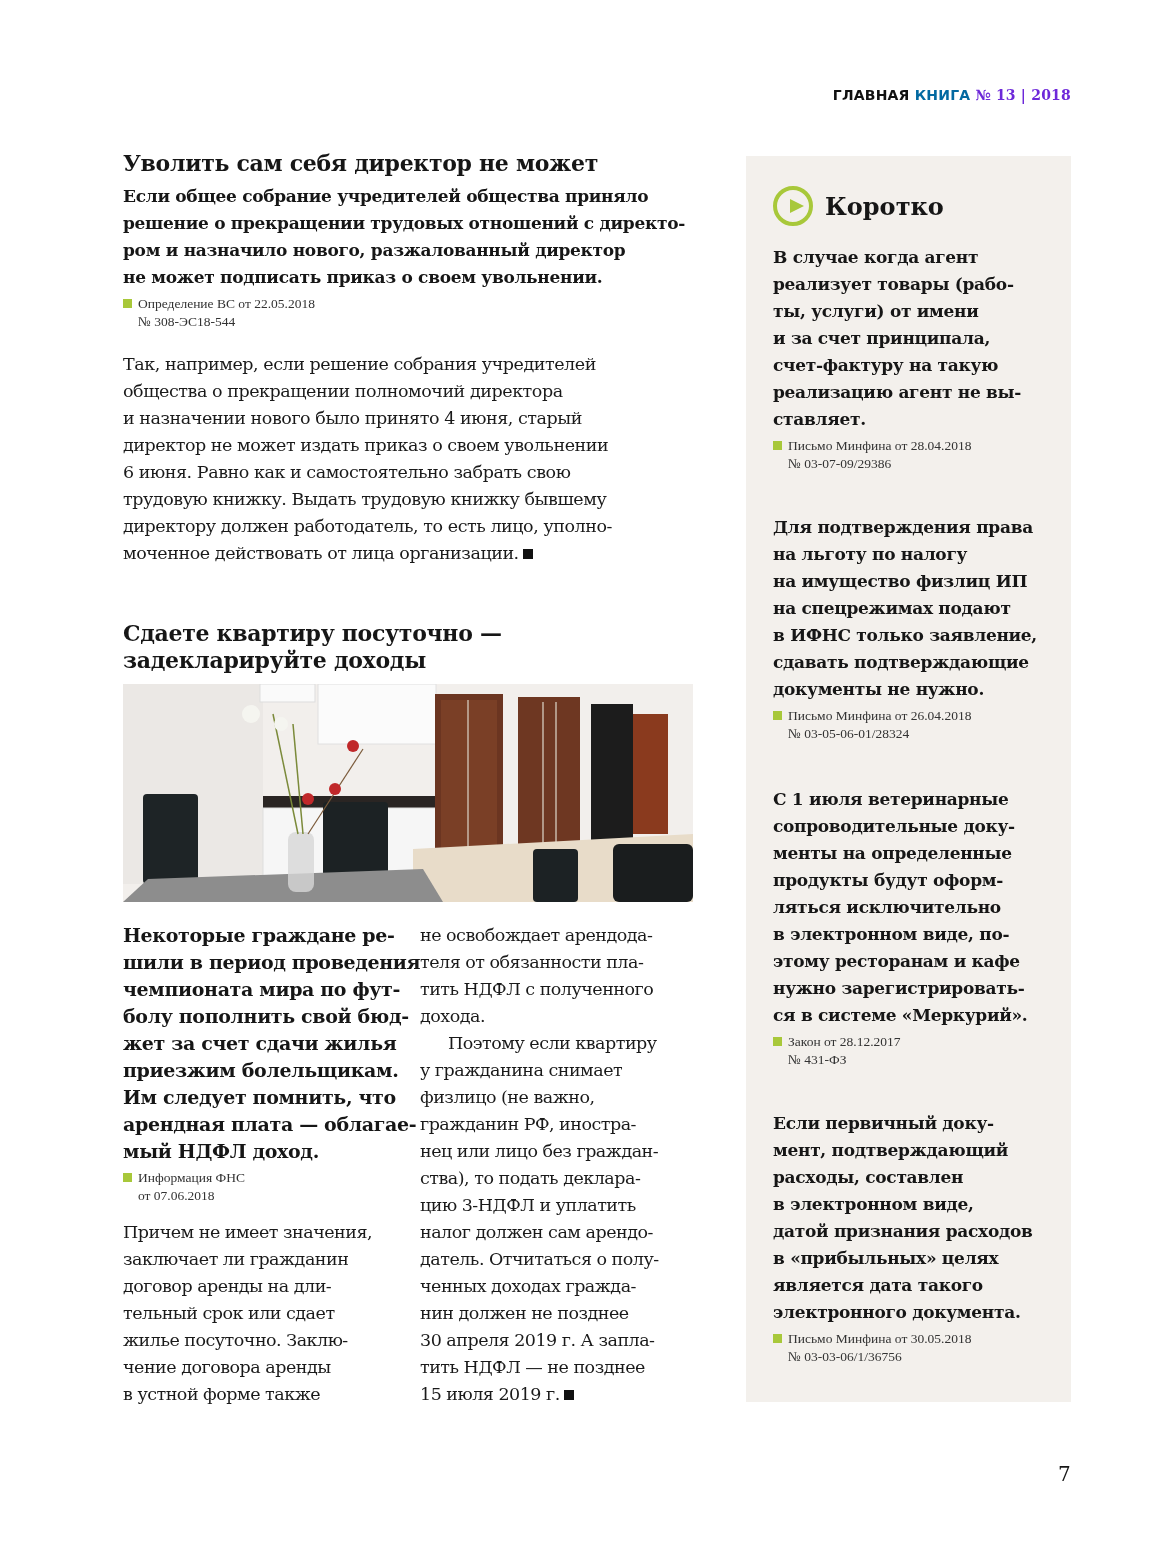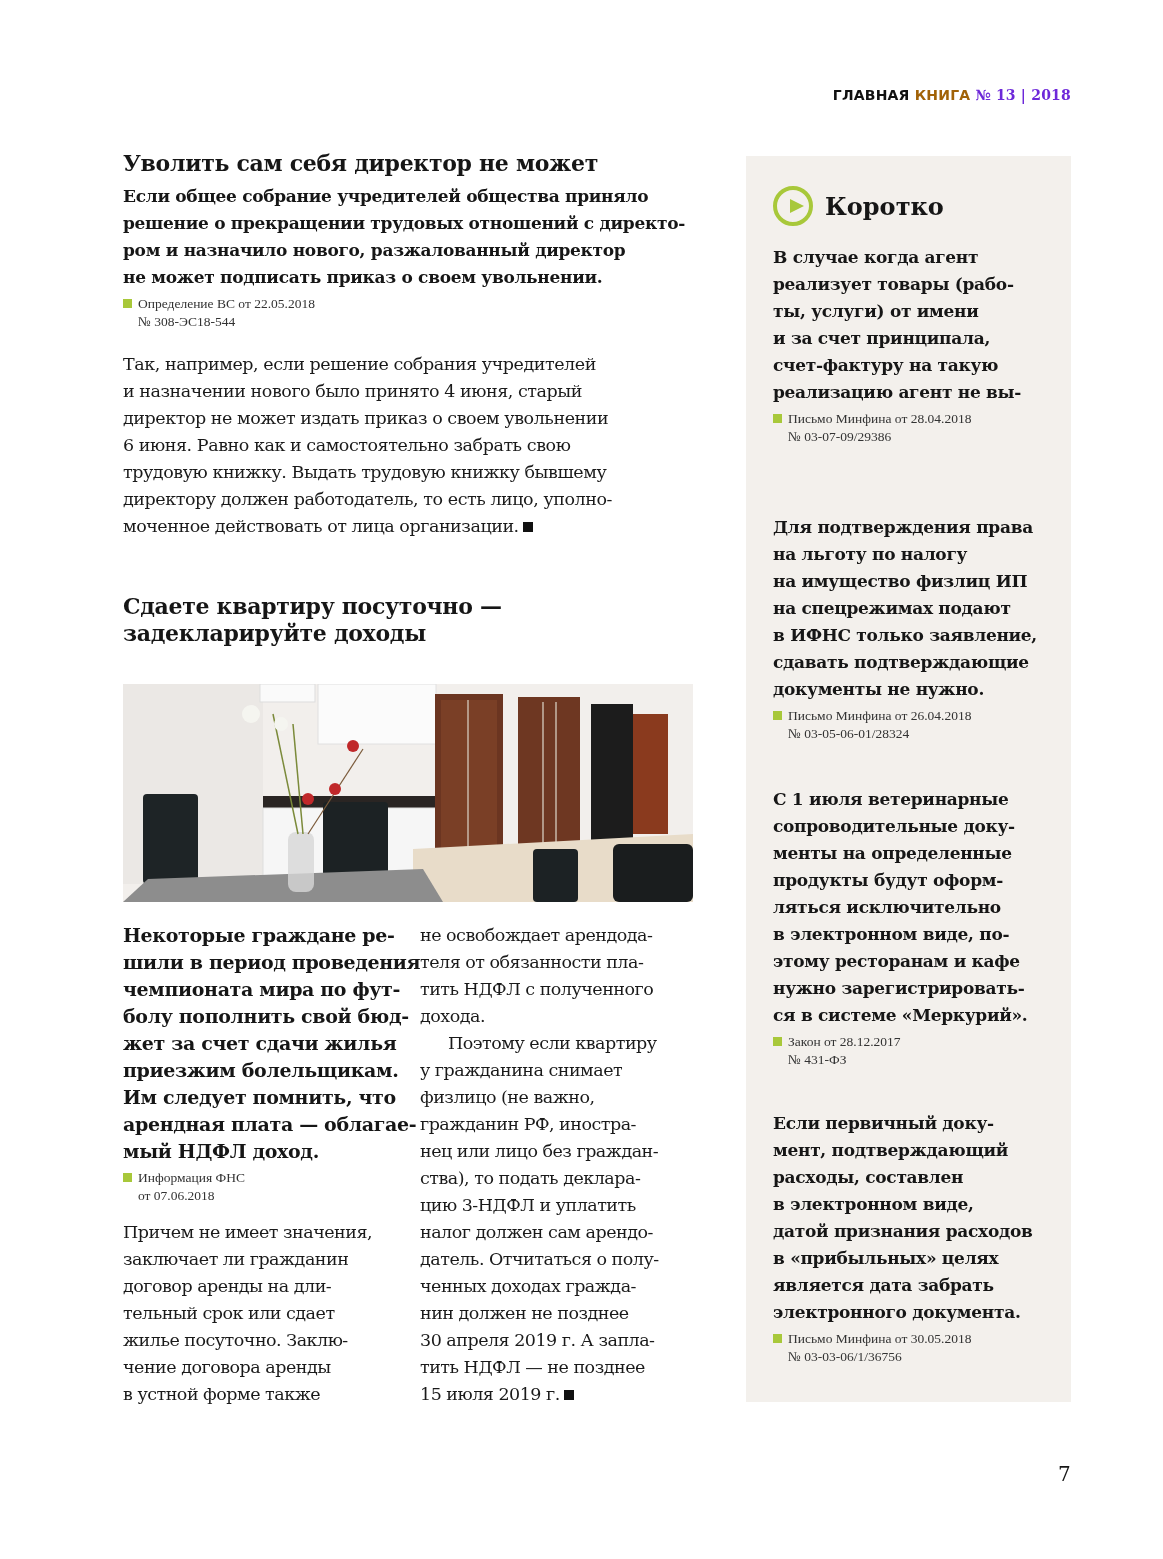--- a/index.html
+++ b/index.html
@@ -1,19 +1,19 @@
 <!DOCTYPE html>
 <html><head>
   <meta charset="utf-8">
   <style>
     html, body { margin: 0; padding: 0; background: #ffffff; }
     body { width: 1163px; height: 1559px; position: relative; overflow: hidden; font-family: "DejaVu Serif", serif; color: #161616; }
     .masthead { position: absolute; top: 87px; right: 92px; font-family: "DejaVu Sans", sans-serif; font-weight: bold; font-size: 14px; letter-spacing: 0.2px; }
     .masthead .brand1 { color: #111; }
-    .masthead .brand2 { color: #a16207; }
+    .masthead .brand2 { color: #0369a1; }
     .masthead .issue { color: #6d28d9; font-family: "DejaVu Serif", serif; }
 
     .main { position: absolute; left: 123px; top: 150px; width: 570px; }
     h2 { margin: 0; font-family: "DejaVu Serif", serif; font-weight: bold; font-size: 22px; line-height: 27px; letter-spacing: -0.3px; }
     .lead { font-weight: bold; font-size: 17px; line-height: 27px; margin: 6px 0 0 0; letter-spacing: -0.3px; }
     .src { font-family: "Liberation Serif", serif; font-size: 13.5px; line-height: 18px; color: #333; position: relative; padding-left: 15px; margin-top: 4px; }
     .src .sq { position: absolute; left: 0; top: 4px; width: 9px; height: 9px; background: #a8c83a; }
     .body { font-family: "DejaVu Serif", serif; font-size: 17.5px; line-height: 27px; margin: 20px 0 0 0; letter-spacing: -0.45px; color: #1a1a1a; }
     .endmark { display: inline-block; width: 10px; height: 10px; background: #111; margin-left: 4px; vertical-align: 0px; }
 
@@ -57,20 +57,21 @@
     <span class="line">ром и назначило нового, разжалованный директор</span>
     <span class="line">не может подписать приказ о своем увольнении.</span>
   </div>
   <div class="src">
     <span class="sq"></span>
     <span class="line">Определение ВС от 22.05.2018</span>
     <span class="line">№ 308-ЭС18-544</span>
   </div>
   <div class="body">
     <span class="line">Так, например, если решение собрания учредителей</span>
+    <span class="line">общества о прекращении полномочий директора</span>
     <span class="line">и назначении нового было принято 4 июня, старый</span>
     <span class="line">директор не может издать приказ о своем увольнении</span>
     <span class="line">6 июня. Равно как и самостоятельно забрать свою</span>
     <span class="line">трудовую книжку. Выдать трудовую книжку бывшему</span>
     <span class="line">директору должен работодатель, то есть лицо, уполно-</span>
     <span class="line"><span>моченное действовать от лица организации.</span><span class="endmark"></span></span>
   </div>
 
   <h2 style="margin-top:53px;">
     <span class="line">Сдаете квартиру посуточно —</span>
@@ -179,20 +180,21 @@
   </div>
 
   <div class="sb-item" style="left:27px; top:88px;">
     <div class="lead">
       <span class="line">В случае когда агент</span>
       <span class="line">реализует товары (рабо-</span>
       <span class="line">ты, услуги) от имени</span>
       <span class="line">и за счет принципала,</span>
       <span class="line">счет-фактуру на такую</span>
       <span class="line">реализацию агент не вы-</span>
+      <span class="line">ставляет.</span>
     </div>
     <div class="src">
       <span class="sq"></span>
       <span class="line">Письмо Минфина от 28.04.2018</span>
       <span class="line">№ 03-07-09/29386</span>
     </div>
   </div>
 
   <div class="sb-item" style="left:27px; top:358px;">
     <div class="lead">
@@ -231,21 +233,21 @@
   </div>
 
   <div class="sb-item" style="left:27px; top:954px;">
     <div class="lead">
       <span class="line">Если первичный доку-</span>
       <span class="line">мент, подтверждающий</span>
       <span class="line">расходы, составлен</span>
       <span class="line">в электронном виде,</span>
       <span class="line">датой признания расходов</span>
       <span class="line">в «прибыльных» целях</span>
-      <span class="line">является дата забрать</span>
+      <span class="line">является дата такого</span>
       <span class="line">электронного документа.</span>
     </div>
     <div class="src">
       <span class="sq"></span>
       <span class="line">Письмо Минфина от 30.05.2018</span>
       <span class="line">№ 03-03-06/1/36756</span>
     </div>
   </div>
 </div>
 

